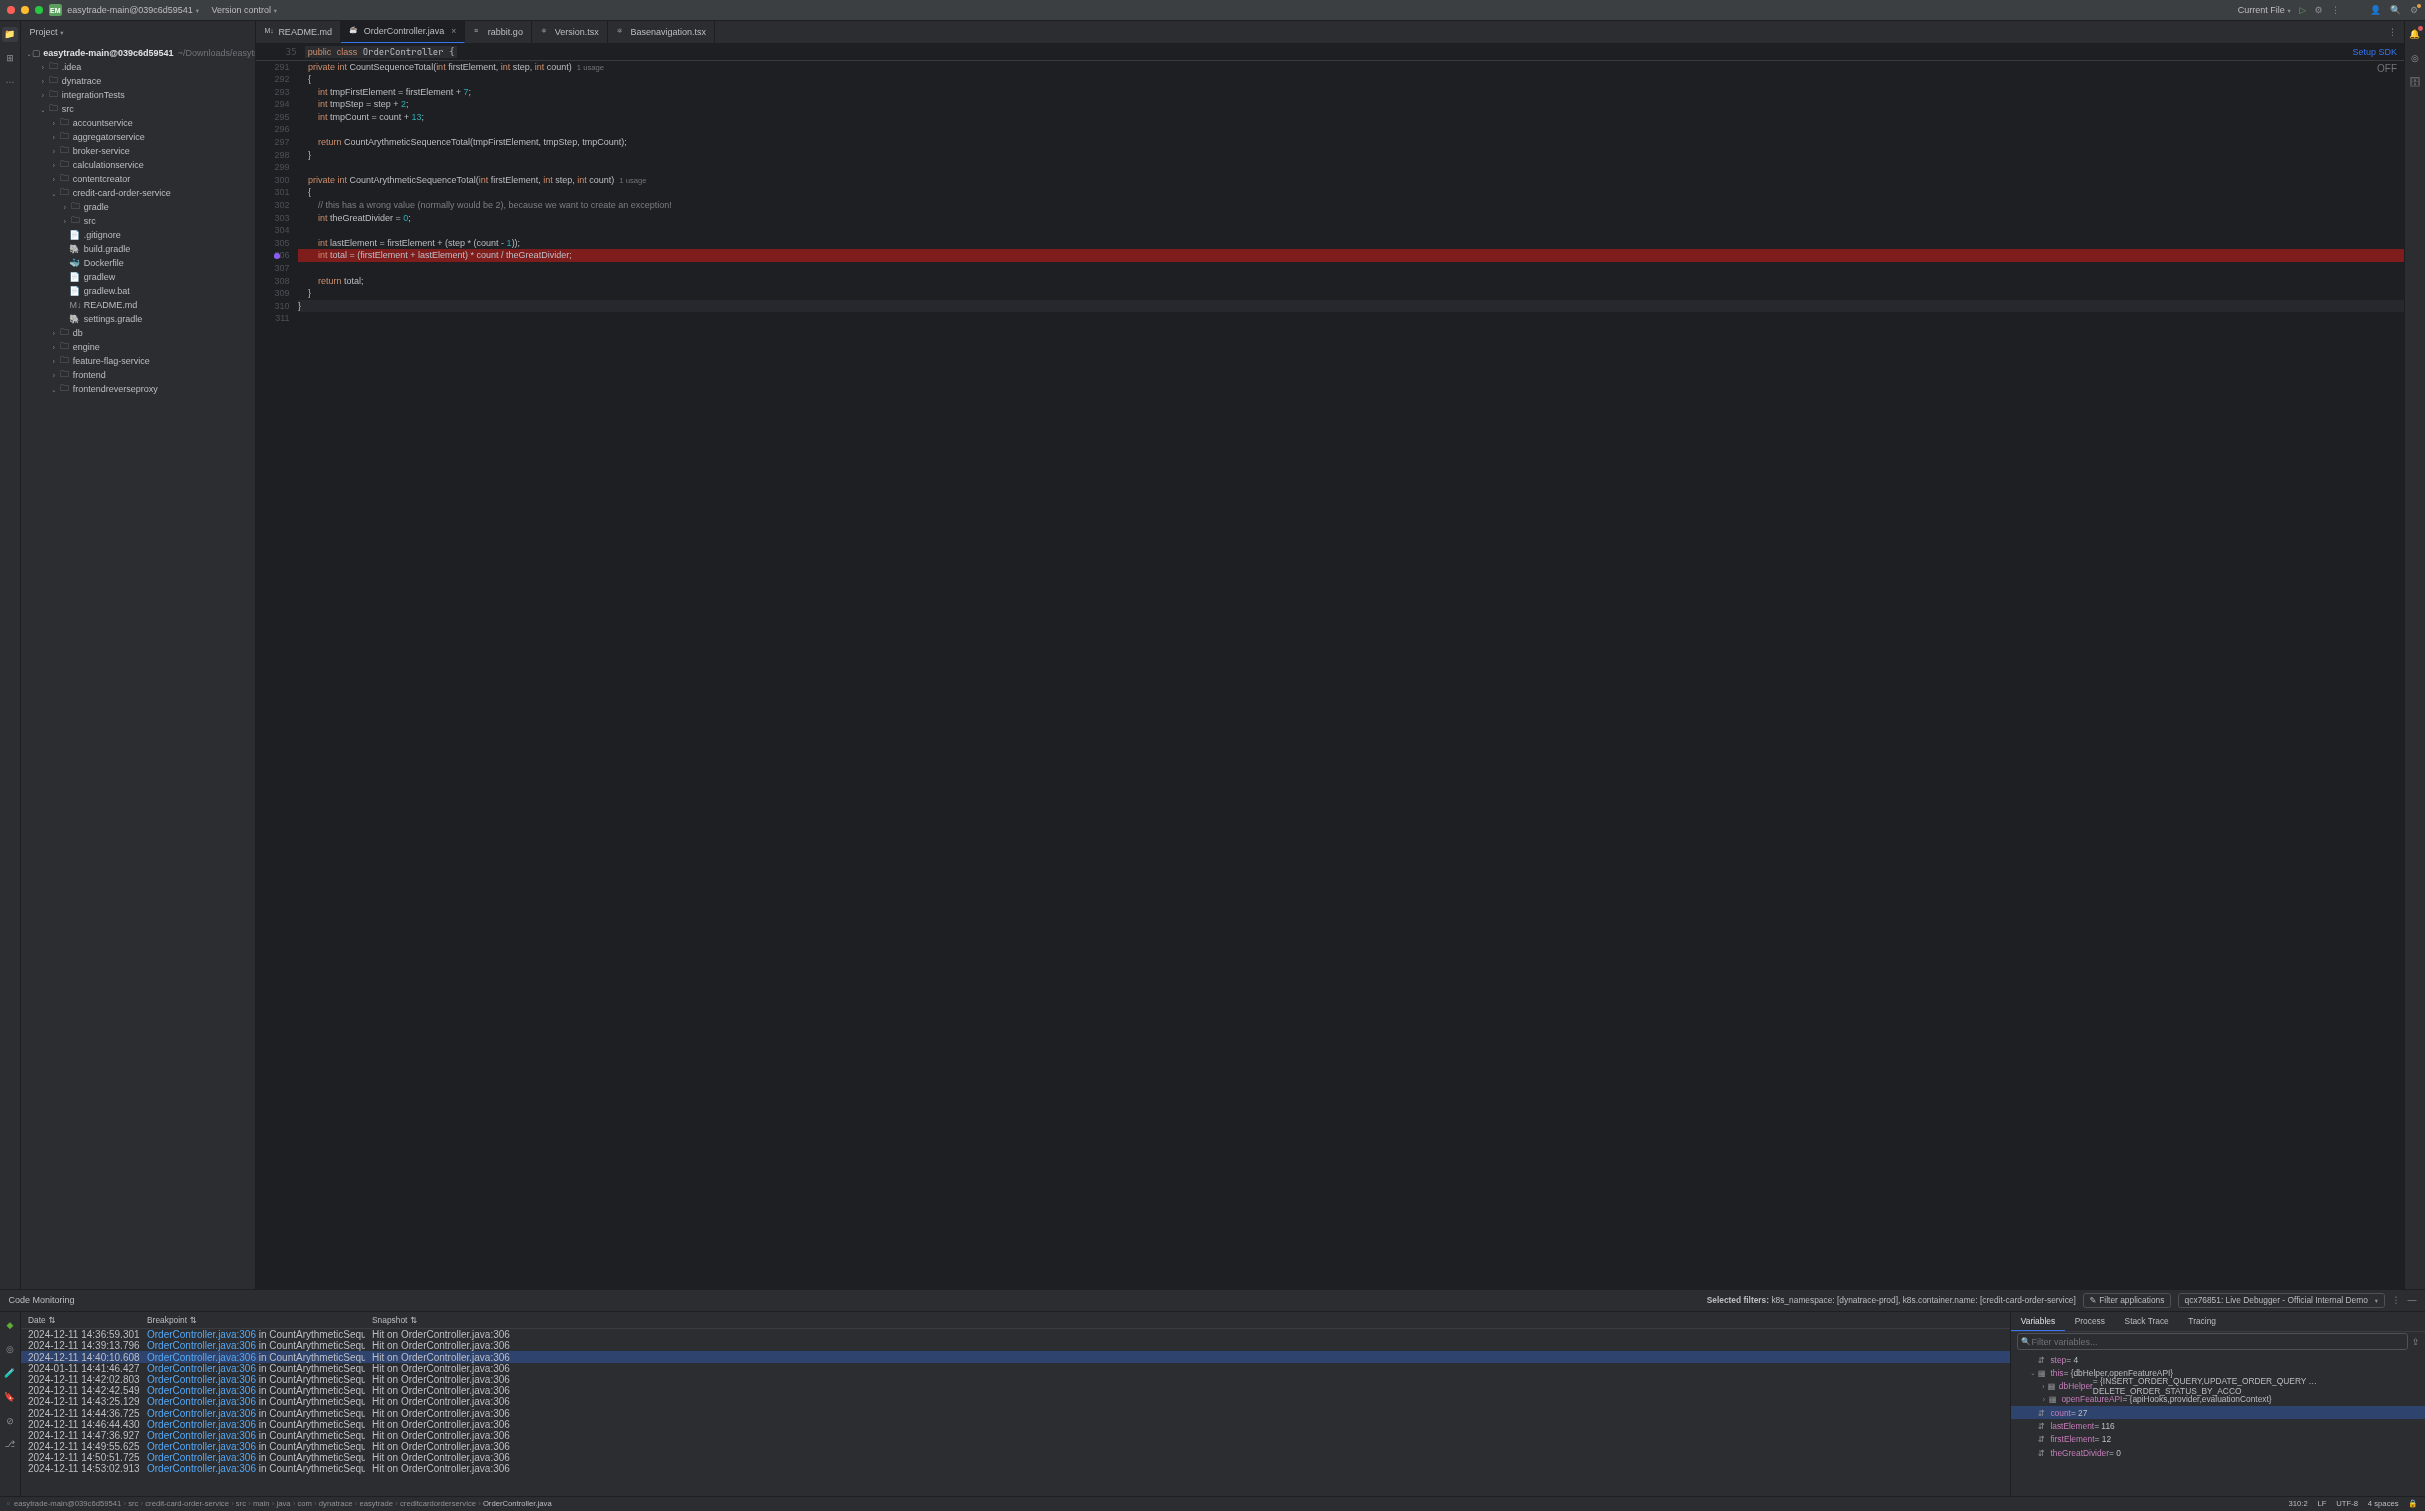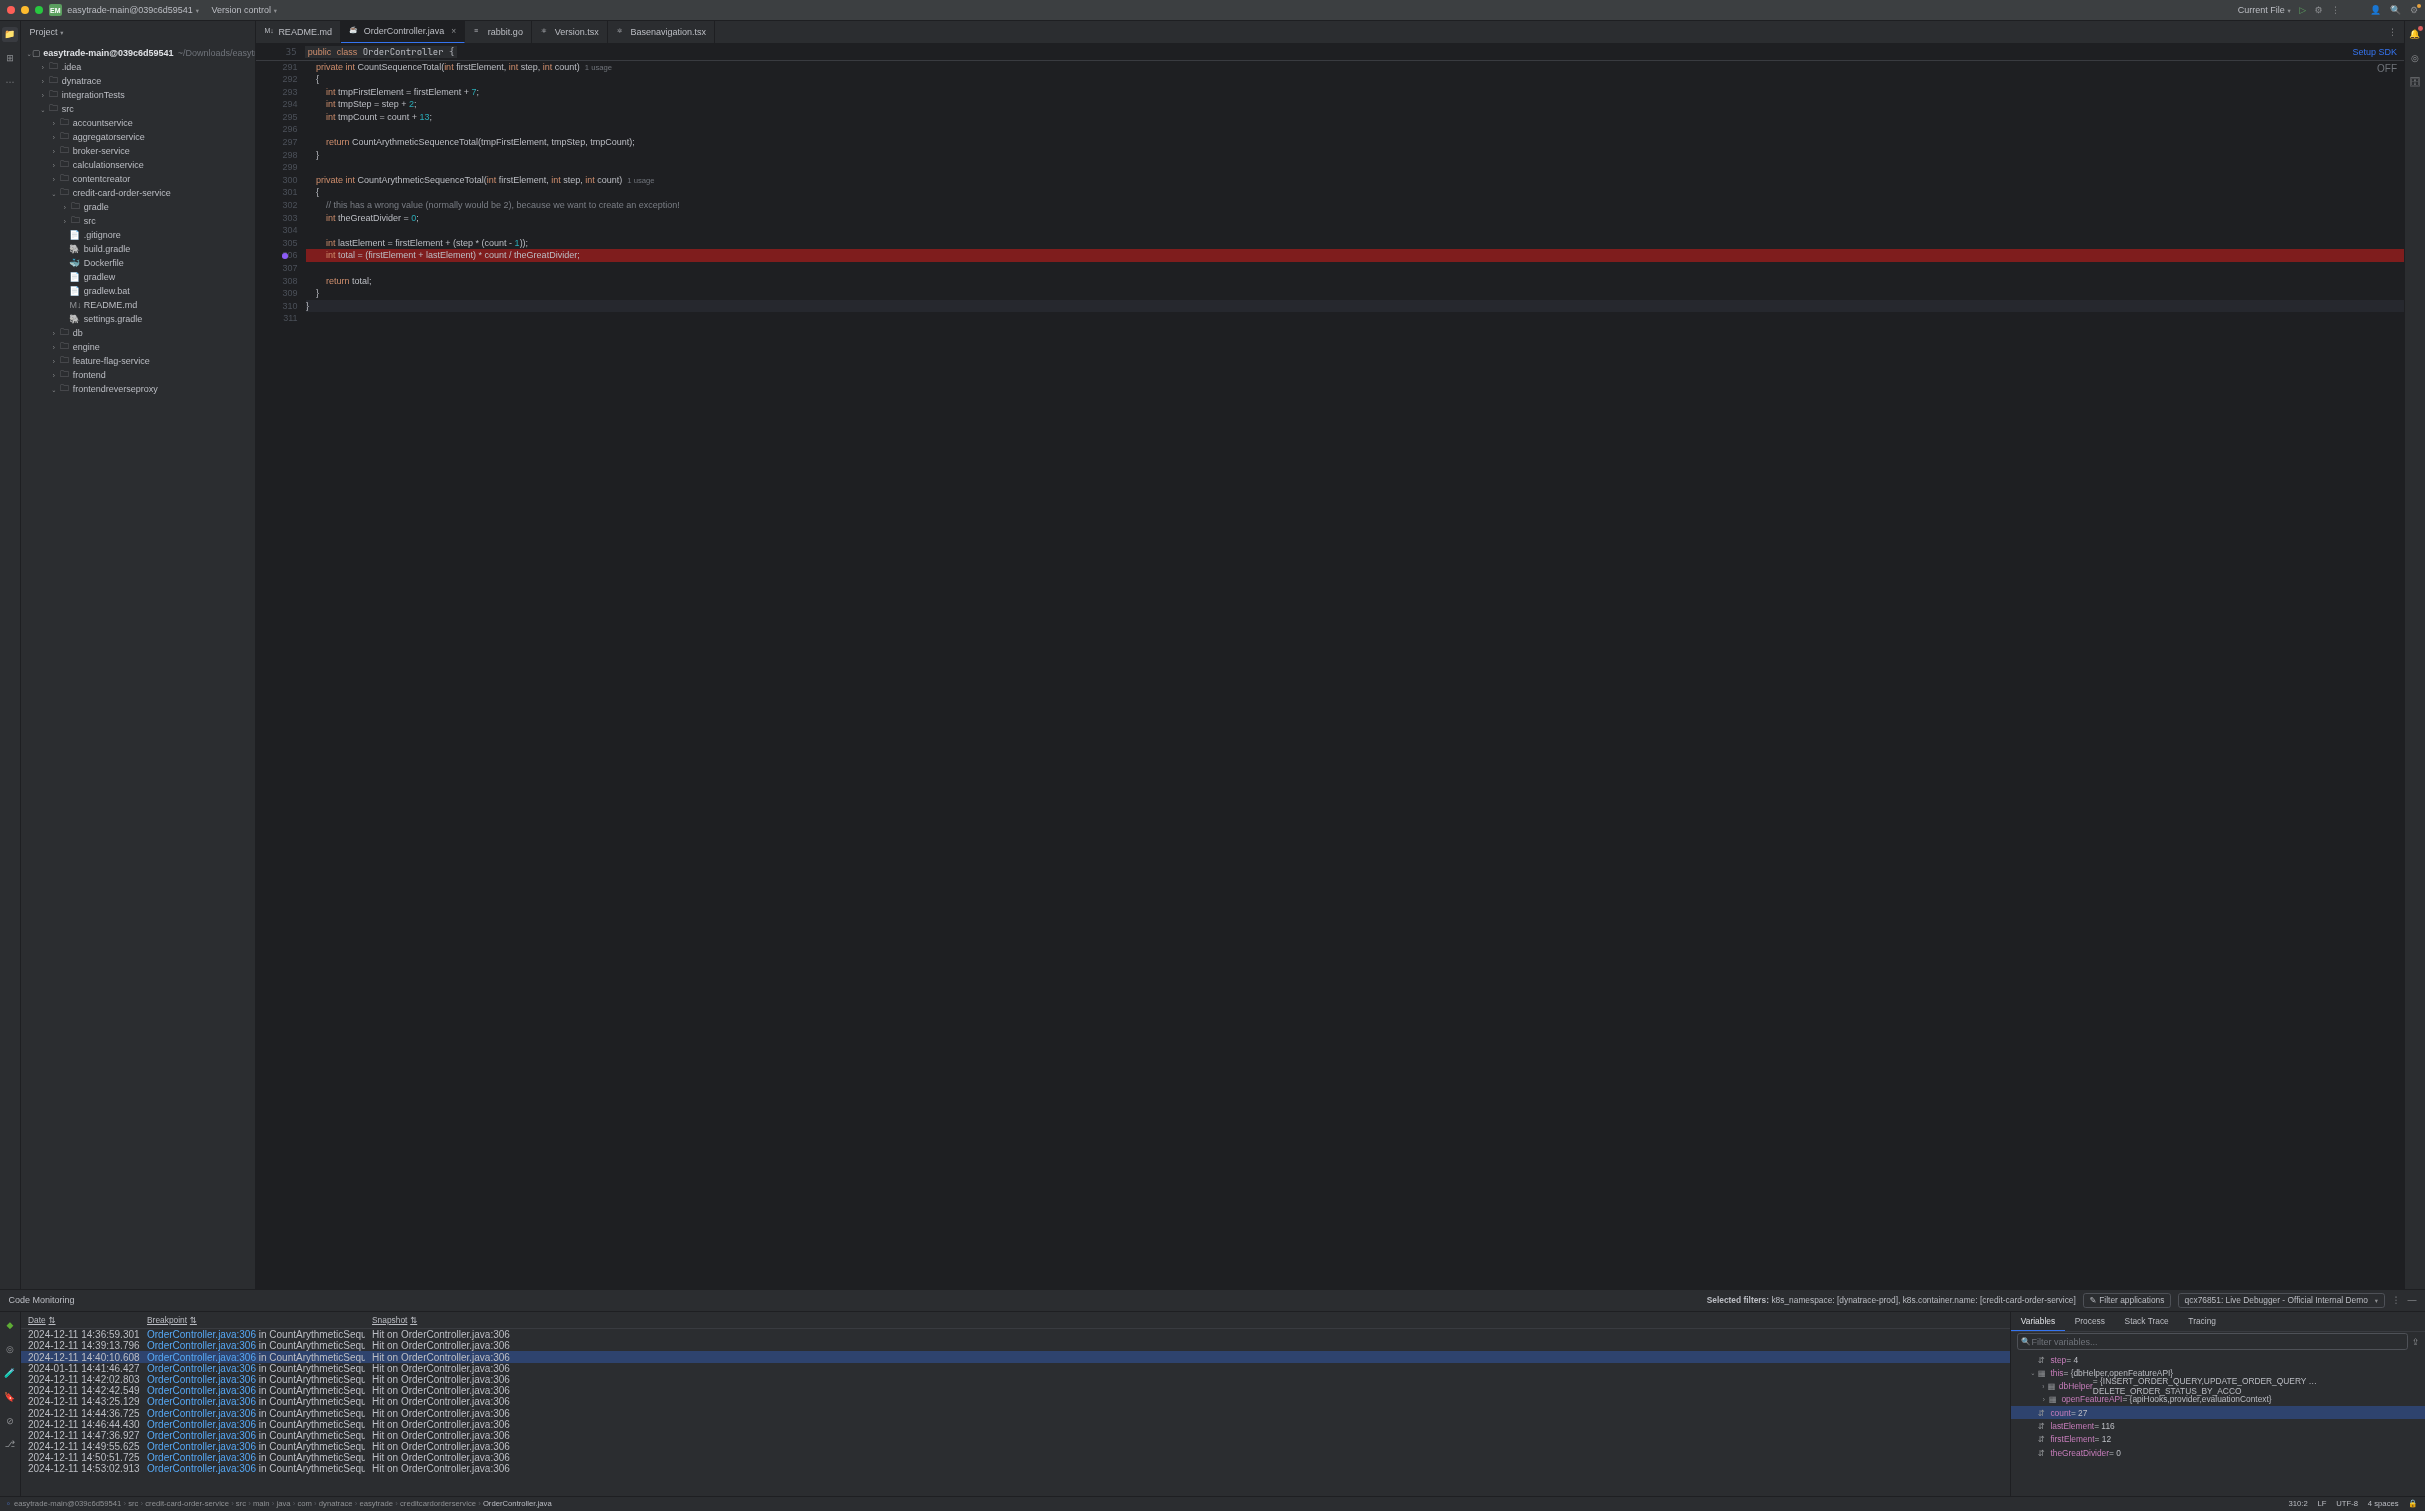--- a/index.html
+++ b/index.html
@@ -80,21 +80,21 @@
 
 .snapshots-panel { flex: 1; display: flex; flex-direction: column; overflow: hidden; border-right: 0.7px solid #1e1f22; }
 .snapshots-header { height: 22.5px; display: flex; align-items: center; padding: 0 7px; gap: 7px; }
 .snap-count { font-size: 8.4px; }
 .snap-filter { flex: 1; max-width: 379px; height: 17px; background: #1e1f22; border: 0.7px solid #4e5157; border-radius: 2.8px; padding: 0 5.6px 0 18px; color: #bcbec4; position: relative; }
 .snap-filter-wrap { position: relative; flex: 1; max-width: 379px; }
 .snap-filter-wrap .search-ico { position: absolute; left: 5.6px; top: 3.5px; color: #6f737a; }
 
 .snap-table { flex: 1; overflow-y: auto; }
 .snap-thead { display: flex; height: 17px; align-items: center; border-bottom: 0.7px solid #393b40; font-size: 8.4px; color: #bcbec4; }
-.snap-th { padding: 0 7px; display: flex; align-items: flex-start; gap: 2.8px; text-decoration: underline; }
+.snap-th { padding: 0 7px; display: flex; align-items: flex-start; gap: 2.8px; }
 .snap-th.date { width: 119px; }
 .snap-th.bp { width: 225px; }
 .snap-th.sn { flex: 1; }
 .snap-row { display: flex; height: 11.2px; align-items: center; font-size: 10px; }
 .snap-row.selected { background: #2e436e; }
 .snap-td { padding: 0 7px; white-space: nowrap; overflow: hidden; }
 .snap-td.date { width: 119px; }
 .snap-td.bp { width: 225px; }
 .snap-td.sn { flex: 1; }
 .bp-link { color: #56a8f5; }
@@ -321,21 +321,21 @@
     </div>
 
     <div class="breadcrumb-bar" style="position:relative;">
       <div style="display:flex;align-items:center;">
         <span style="width:42px;text-align:right;padding-right:8.4px;color:#4b5059;font-family:Menlo,monospace;">35</span>
         <span class="sticky-line"><span class="kw">public</span> <span class="kw">class</span> OrderController {</span>
       </div>
       <span class="setup-sdk">Setup SDK</span>
     </div>
 
-    <div class="code-editor" style="position:relative;padding-left:8px;">
+    <div class="code-editor" style="position:relative;">
       <div class="gutter" id="gutter">
           <div class="gutter-line">291</div>
           <div class="gutter-line">292</div>
           <div class="gutter-line">293</div>
           <div class="gutter-line">294</div>
           <div class="gutter-line">295</div>
           <div class="gutter-line">296</div>
           <div class="gutter-line">297</div>
           <div class="gutter-line">298</div>
           <div class="gutter-line">299</div>

